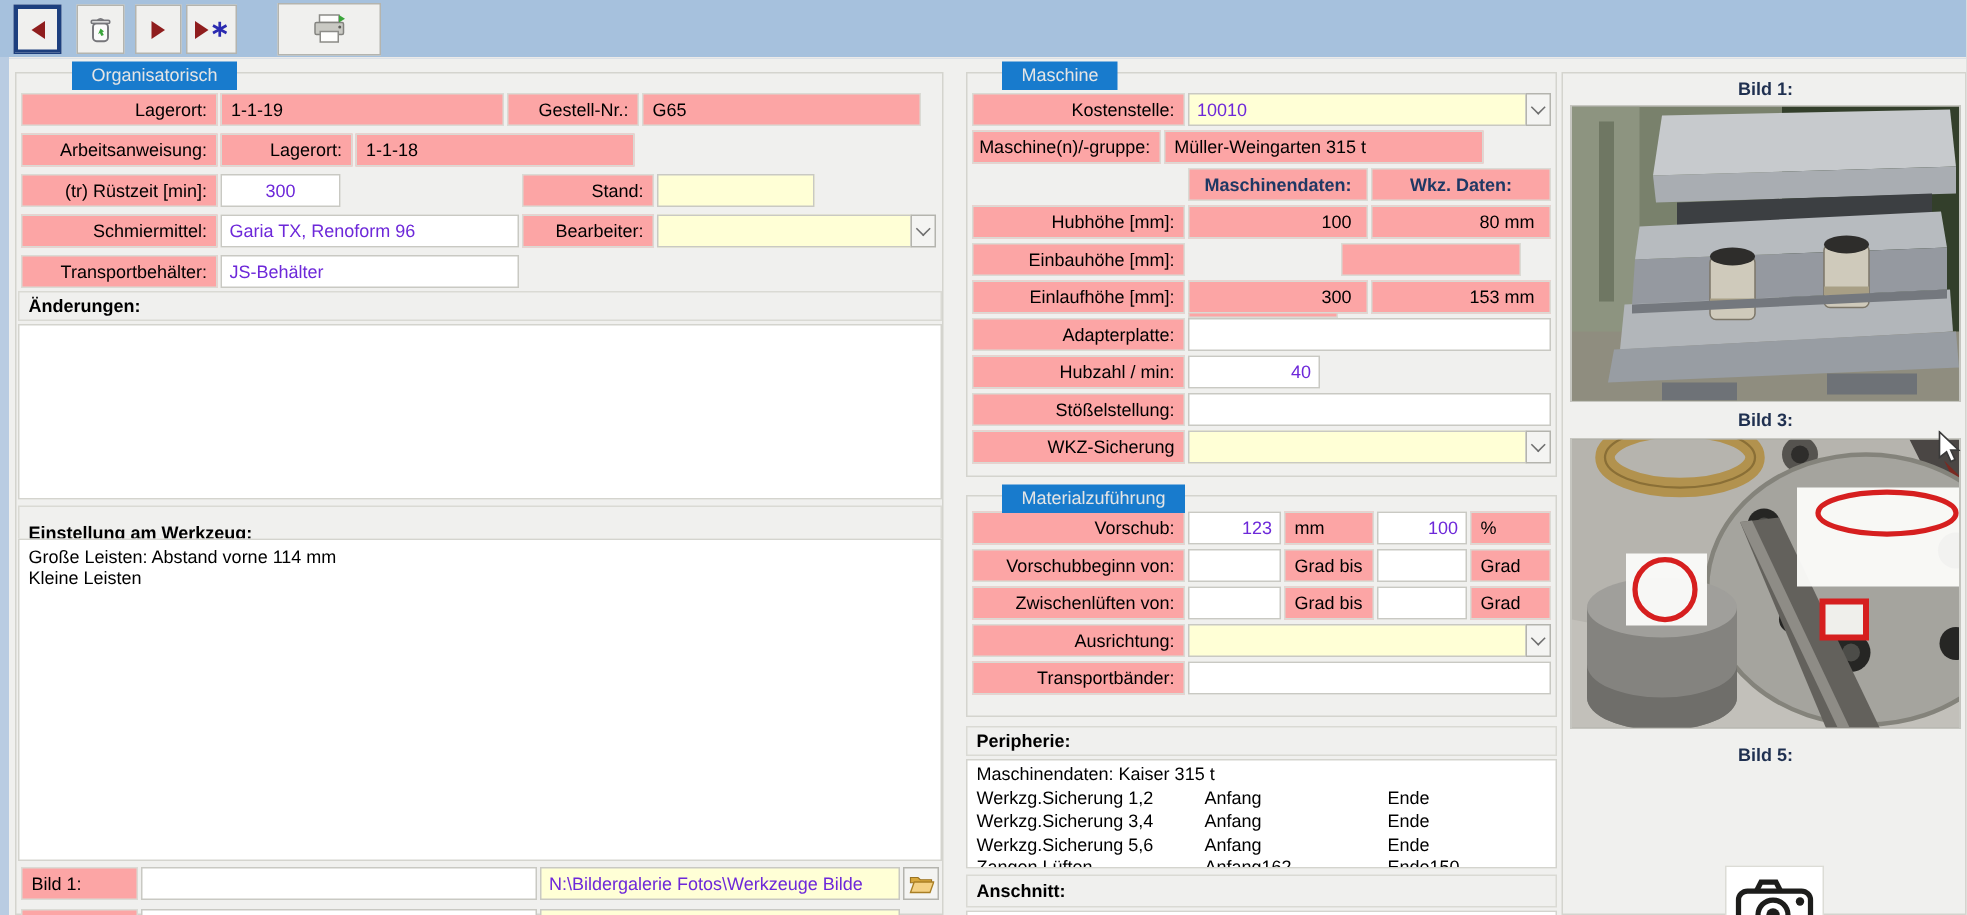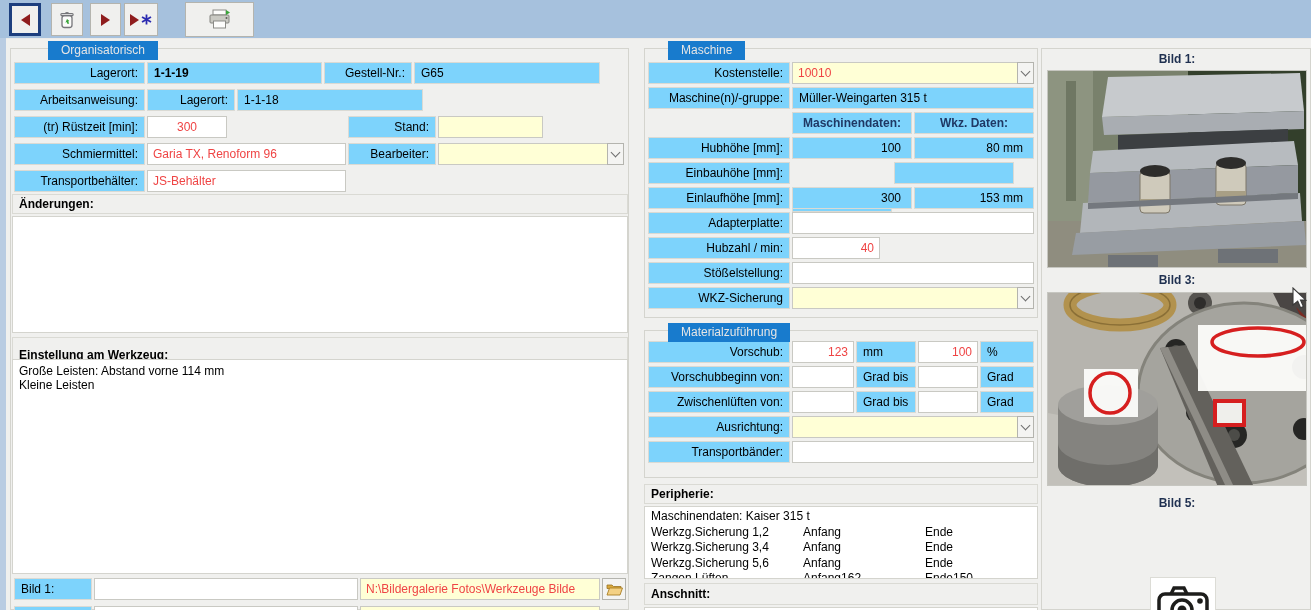--- a/index.html
+++ b/index.html
@@ -19,28 +19,28 @@
   .arr.left  { border-right:9px solid #8f1d1d; }
   .arr.right { border-left:9px solid #8f1d1d; }
   
   .edge-strip { position:absolute; left:0; top:38px; width:6px; height:572px; background:#b9cce2; }
   
   .grp-box { position:absolute; border:1px solid #d4d4ce; box-sizing:border-box; }
   .grp-tab { position:absolute; background:#187bcd; color:#e5e5e5; padding:2px 13px 3px;
     font-size:12px; white-space:nowrap; z-index:3; }
   
   .row { position:absolute; display:flex; column-gap:2px; height:22px; }
-  .cell { box-sizing:border-box; border:1px solid #dadad4; background:#7dd3fc;
+  .cell { box-sizing:border-box; border:1px solid #dadad4; background:#fca5a5;
     padding:0 6px; display:flex; align-items:center; height:22px; overflow:hidden; white-space:nowrap; }
   .cell.lbl { justify-content:flex-end; }
   .cell.num { justify-content:flex-end; padding-right:10px; }
   .cell.hdr { justify-content:center; font-weight:bold; color:#1f3864; }
   .filler { height:22px; }
   .tin { box-sizing:border-box; height:22px; border:1px solid #c9c9c3; background:#fff;
-    padding:0 5px; font:12px "Liberation Sans", sans-serif; color:#ef4444; }
+    padding:0 5px; font:12px "Liberation Sans", sans-serif; color:#6d28d9; }
   .tin.yellow { background:#ffffd6; }
   .tin.num { text-align:right; }
   .tin.center { text-align:center; }
   .dd { display:flex; }
   .dd .tin { flex:1; min-width:0; }
   .dd-btn { width:17px; height:22px; margin-left:-1px; box-sizing:border-box;
     background:#f4f4f2; border:1px solid #b4b4ae; display:flex; align-items:center;
     justify-content:center; cursor:default; }
   .chev { width:6px; height:6px; border-right:1.5px solid #6e6e6e; border-bottom:1.5px solid #6e6e6e;
     transform:rotate(45deg); margin-top:-3px; }
@@ -102,21 +102,21 @@
     </div>
   </div>
 
   <div class="edge-strip"></div>
 
   <div class="grp-box" style="left:10px; top:48px; width:619px; height:562px;"></div>
   <div class="grp-tab" style="left:48px; top:41px;">Organisatorisch</div>
 
   <div class="row" style="left:14px; top:62px; width:612px;">
     <div class="cell lbl" style="width:131px;">Lagerort:</div>
-    <div class="cell" style="width:175px;font-weight:bold;">1-1-19</div>
+    <div class="cell" style="width:189px;">1-1-19</div>
     <div class="cell lbl" style="width:88px;">Gestell-Nr.:</div>
     <div class="cell" style="width:186px;">G65</div>
   </div>
 
   <div class="row" style="left:14px; top:89px; width:612px;">
     <div class="cell lbl" style="width:131px;">Arbeitsanweisung:</div>
     <div class="cell lbl" style="width:88px;">Lagerort:</div>
     <div class="cell" style="width:186px;">1-1-18</div>
   </div>
 
@@ -174,21 +174,21 @@
 
   <div class="row" style="left:648px; top:62px; width:386px;">
     <div class="cell lbl" style="width:142px;">Kostenstelle:</div>
     <div class="dd" style="width:242px;">
       <input class="tin yellow" value="10010" style="">
       <div class="dd-btn">
           <span class="chev"></span>
         </div>
     </div>
   </div>
-  <div class="row" style="left:648px; top:87px; width:386px;">
+  <div class="row" style="left:648px; top:87px; width:341px;">
     <div class="cell lbl" style="width:142px;">Maschine(n)/-gruppe:</div>
     <div class="cell" style="width:242px;">Müller-Weingarten 315 t</div>
   </div>
   <div class="row" style="left:648px; top:112px; width:386px;">
     <div class="filler" style="width:142px;"></div>
     <div class="cell hdr" style="width:120px;">Maschinendaten:</div>
     <div class="cell hdr" style="width:120px;">Wkz. Daten:</div>
   </div>
   <div class="row" style="left:648px; top:137px; width:386px;">
     <div class="cell lbl" style="width:142px;padding-left:28px;">Hubhöhe [mm]:</div>

